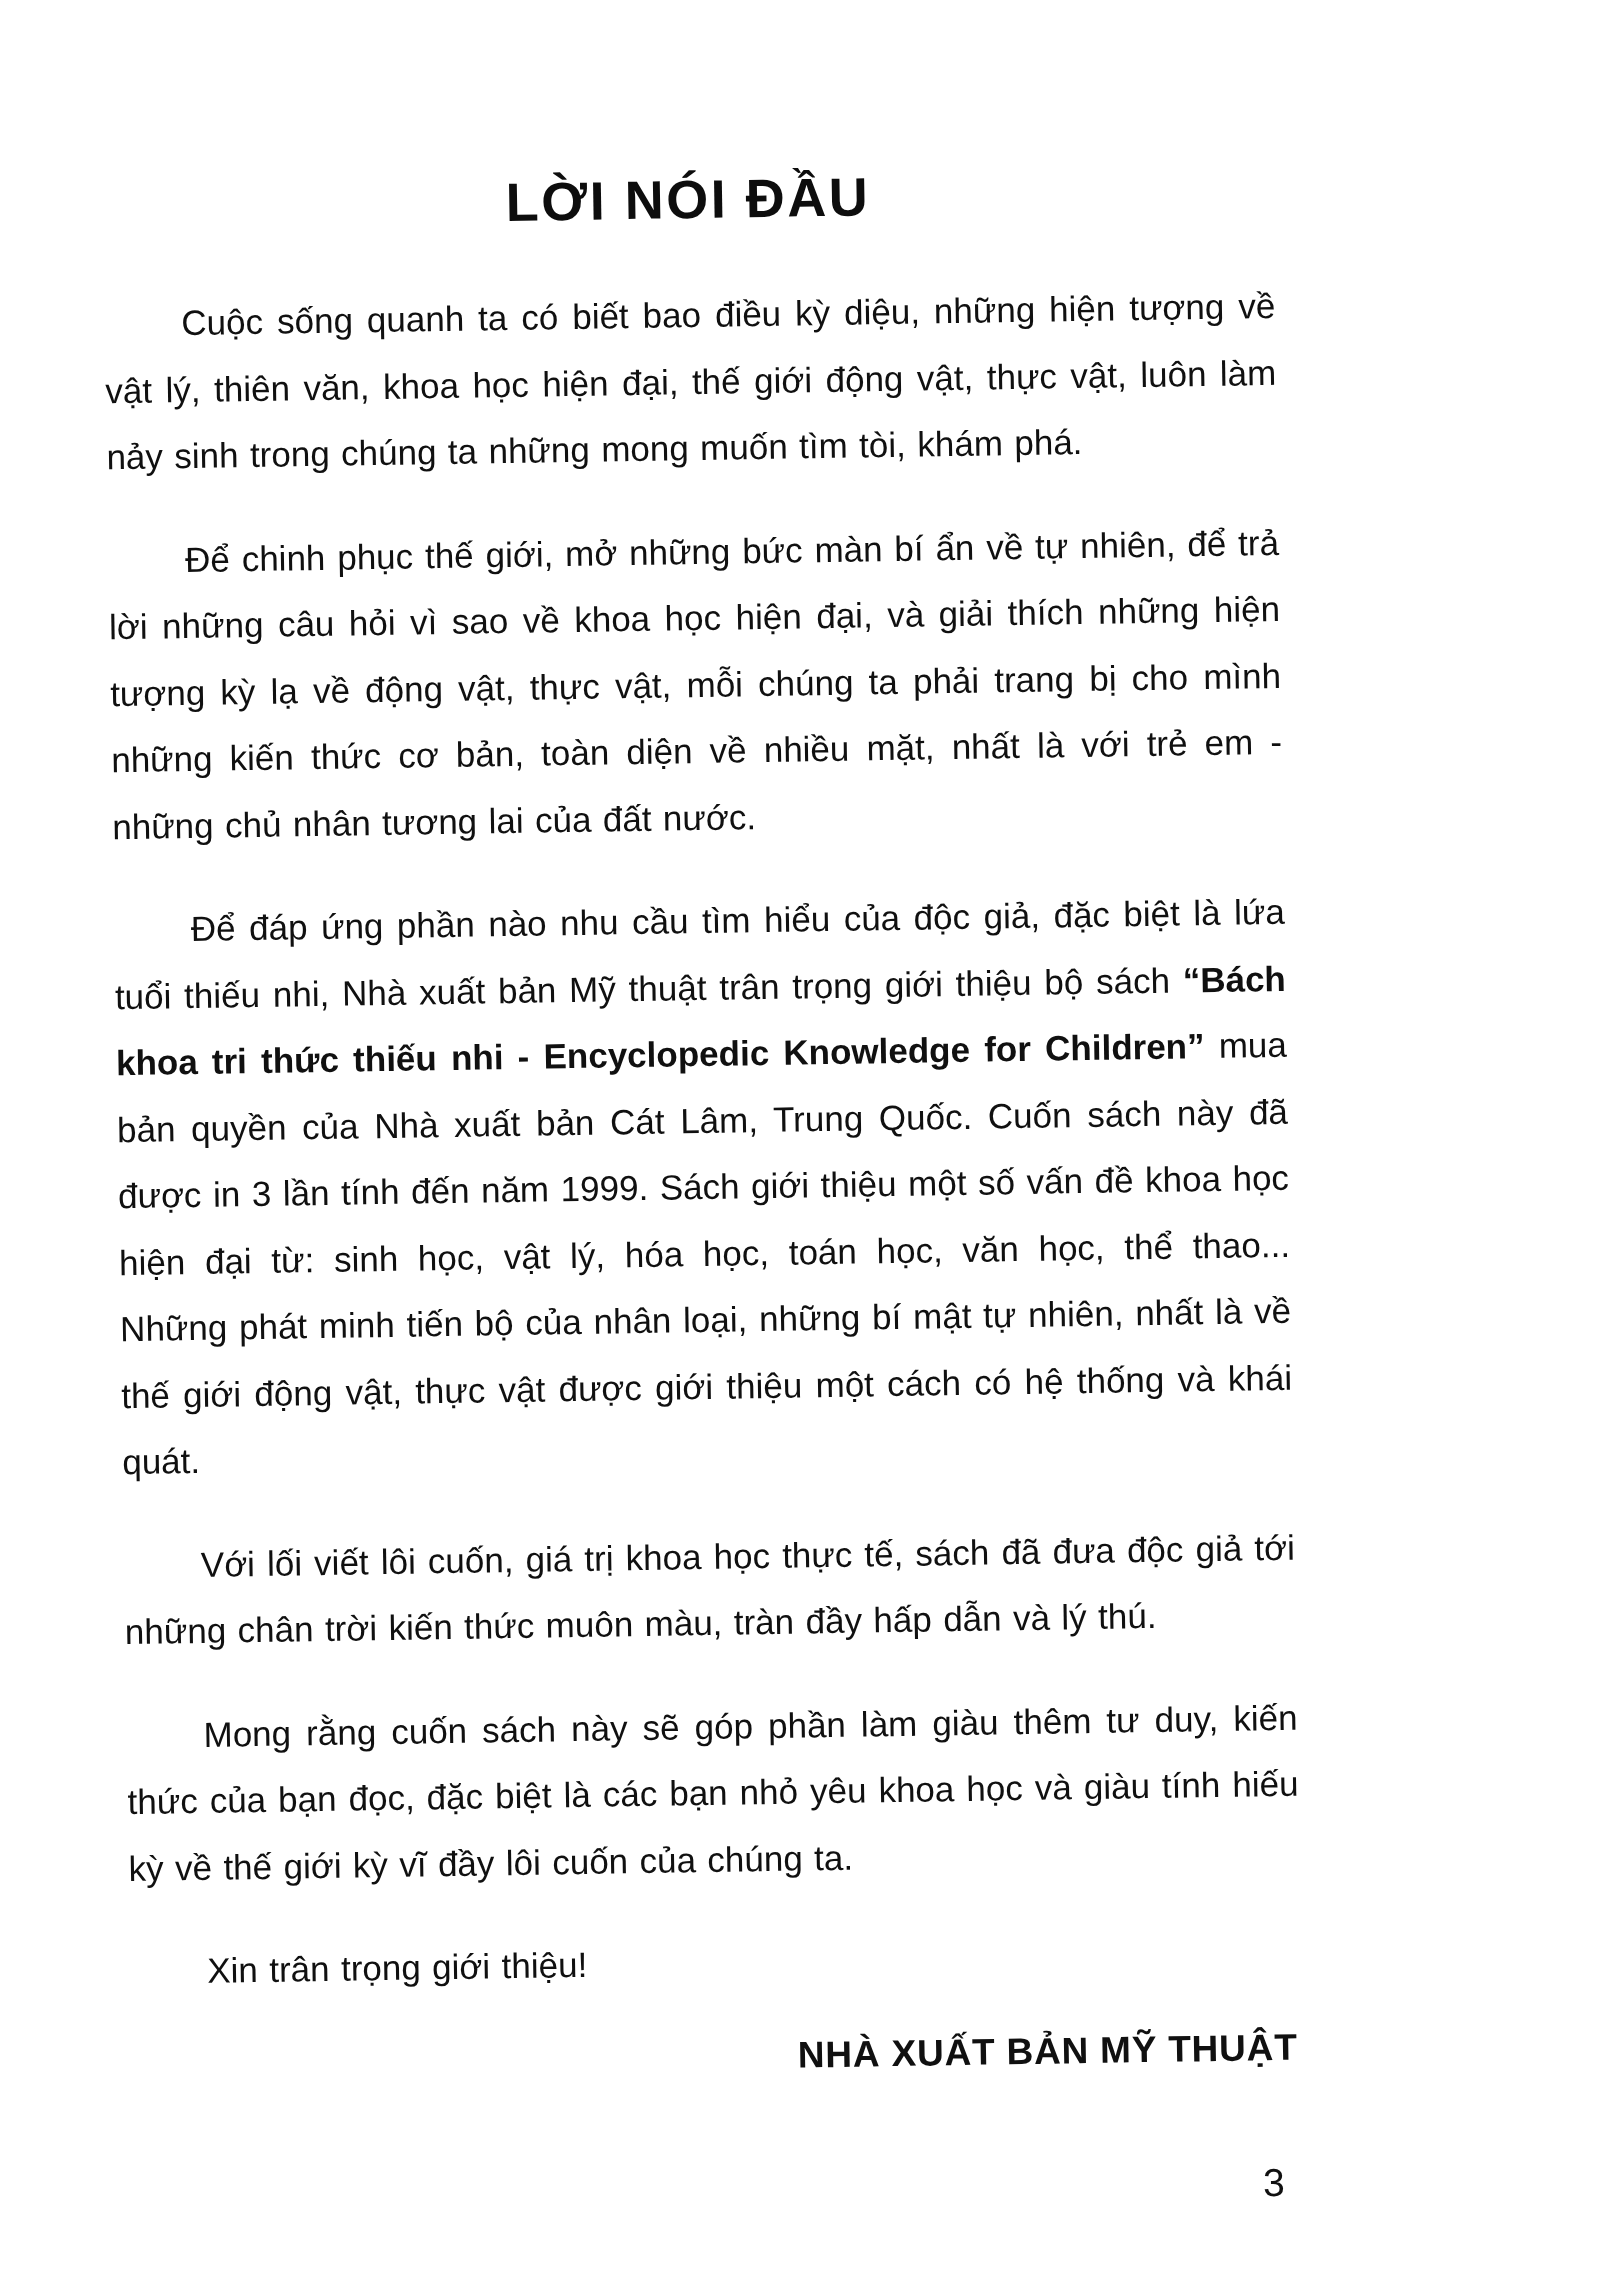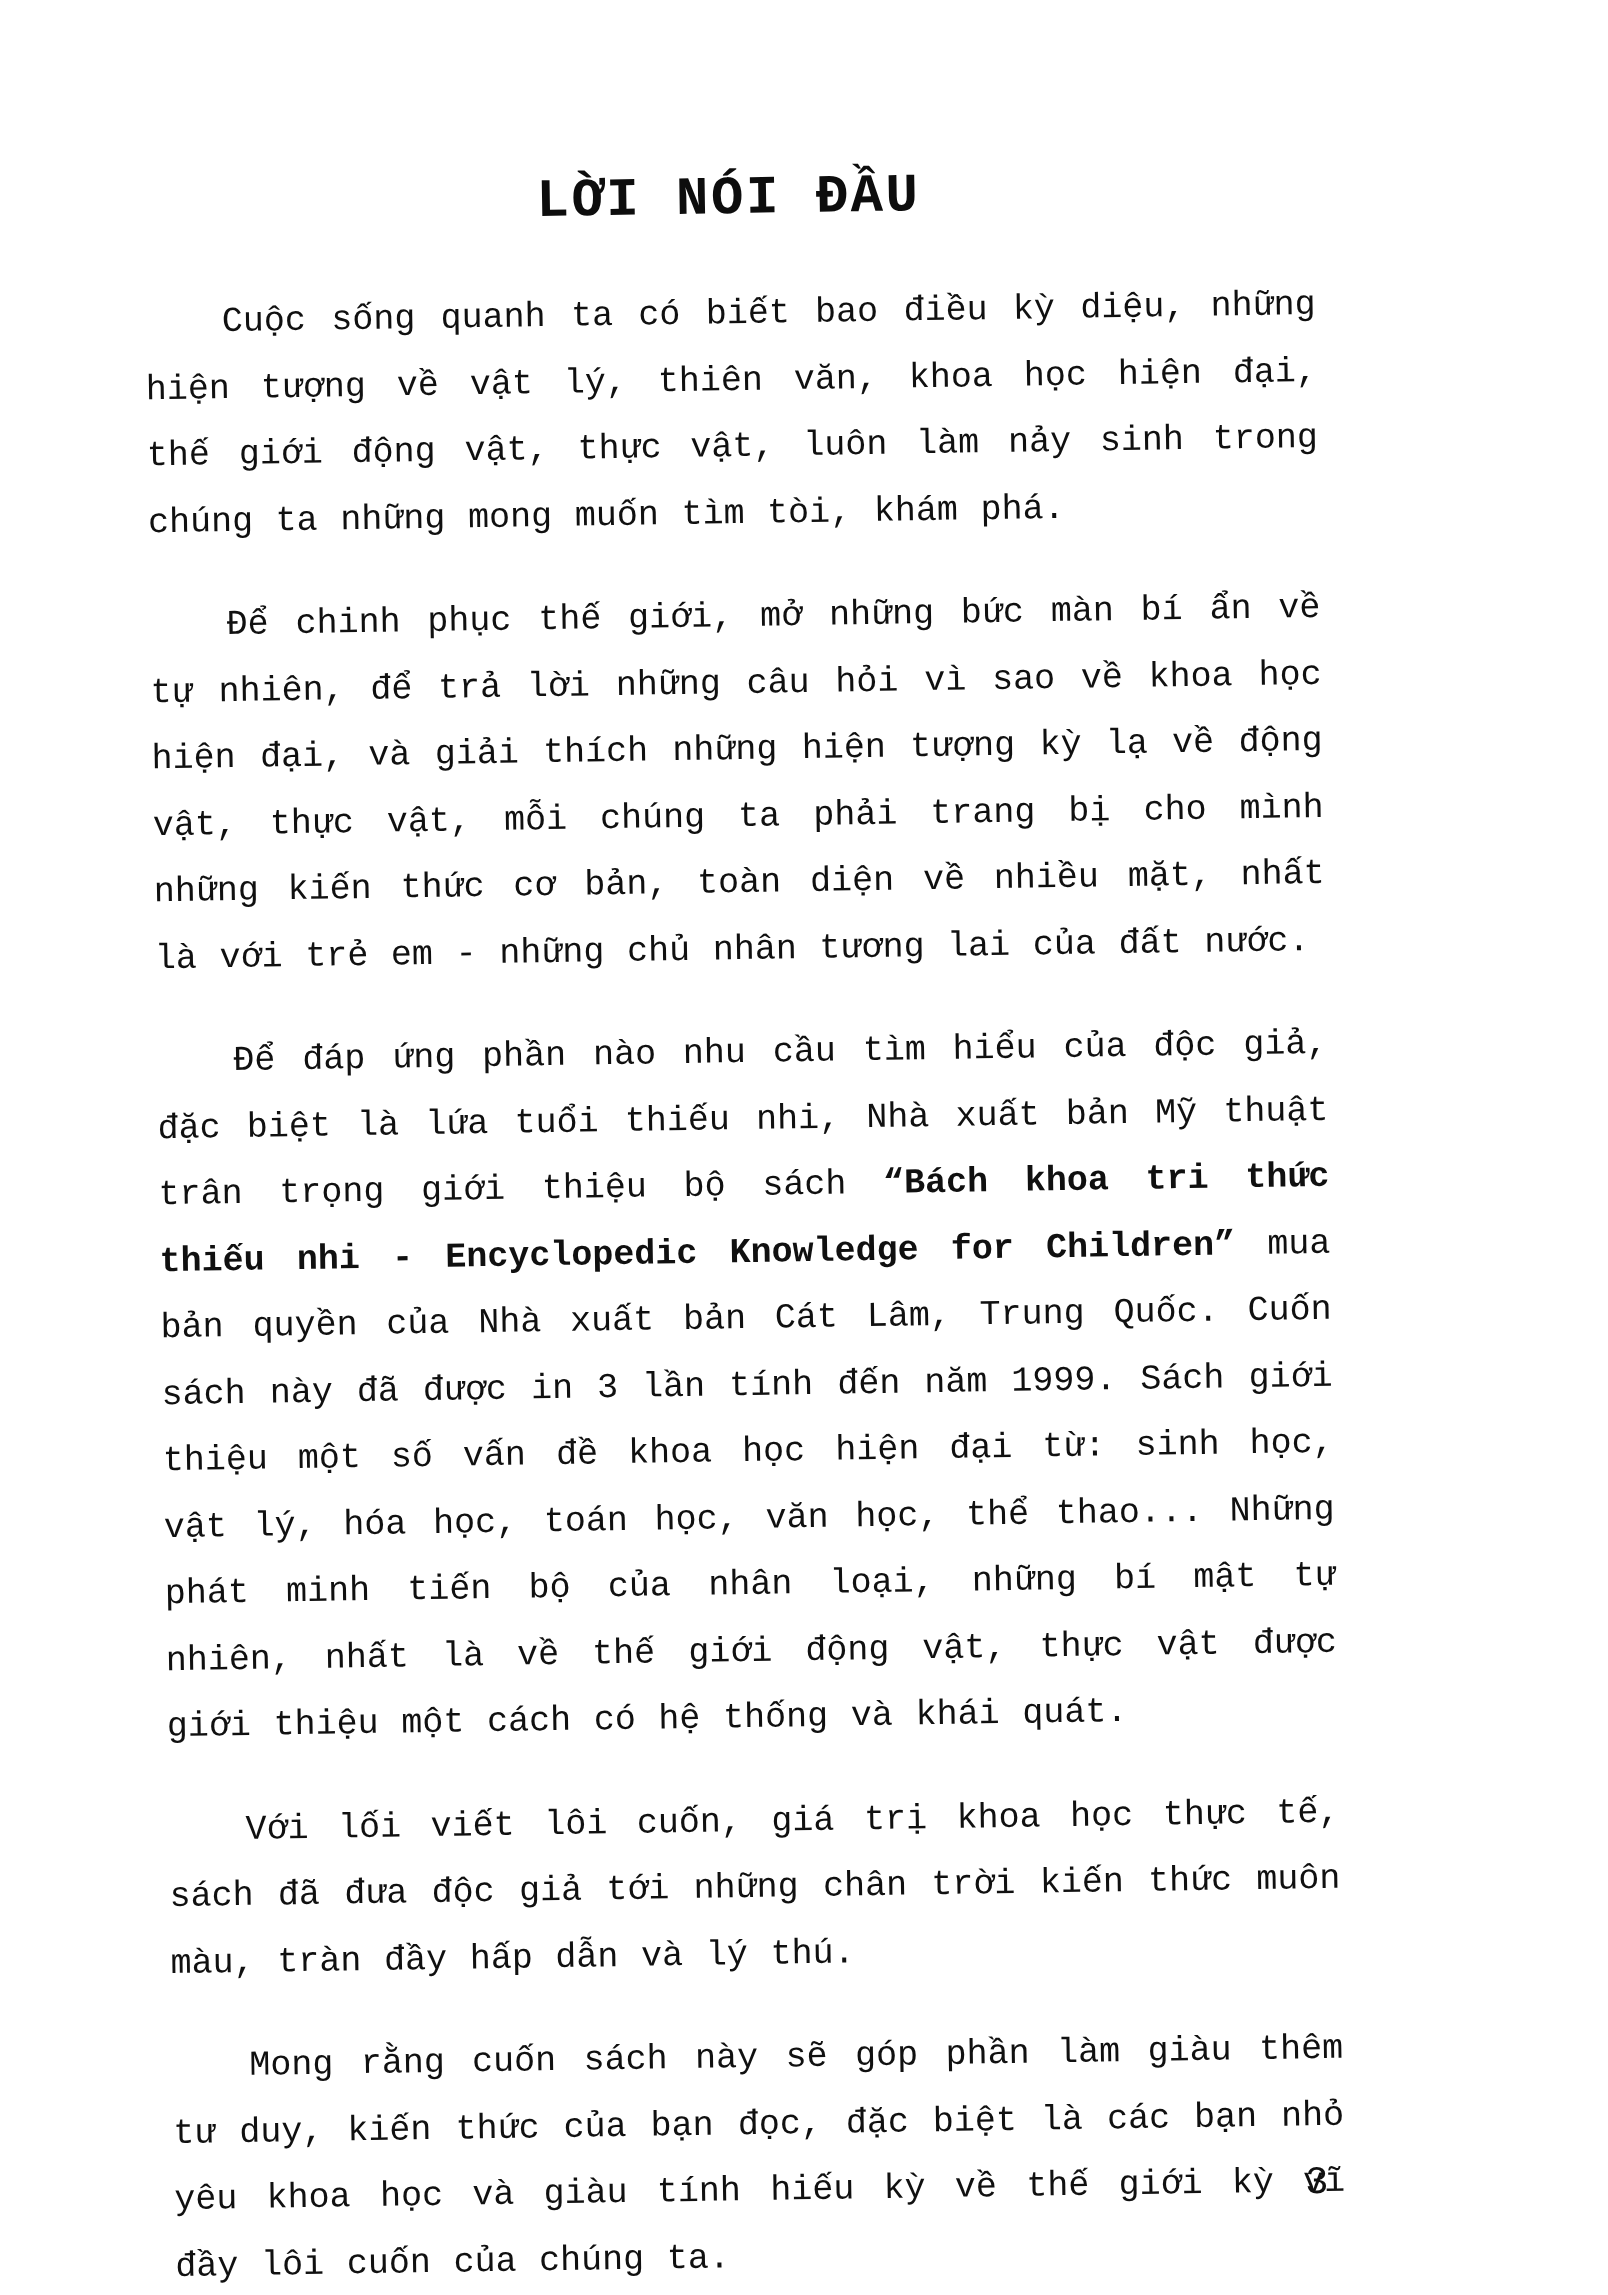--- a/index.html
+++ b/index.html
@@ -6,23 +6,22 @@
     margin: 0;
     padding: 0;
     background: #ffffff;
   }
   .page {
     position: relative;
     width: 1384px;
     height: 2295px;
     background: #ffffff;
     overflow: hidden;
-    font-family: Liberation Mono, monospace;
+    font-family: Liberation Sans, sans-serif;
     color: #101010;
-    margin-left: 43px;
   }
   .content {
     position: absolute;
     top: 168px;
     left: 114px;
     right: 99px;
     transform: rotate(-0.9deg);
     transform-origin: 50% 40%;
   }
   h1.title {

